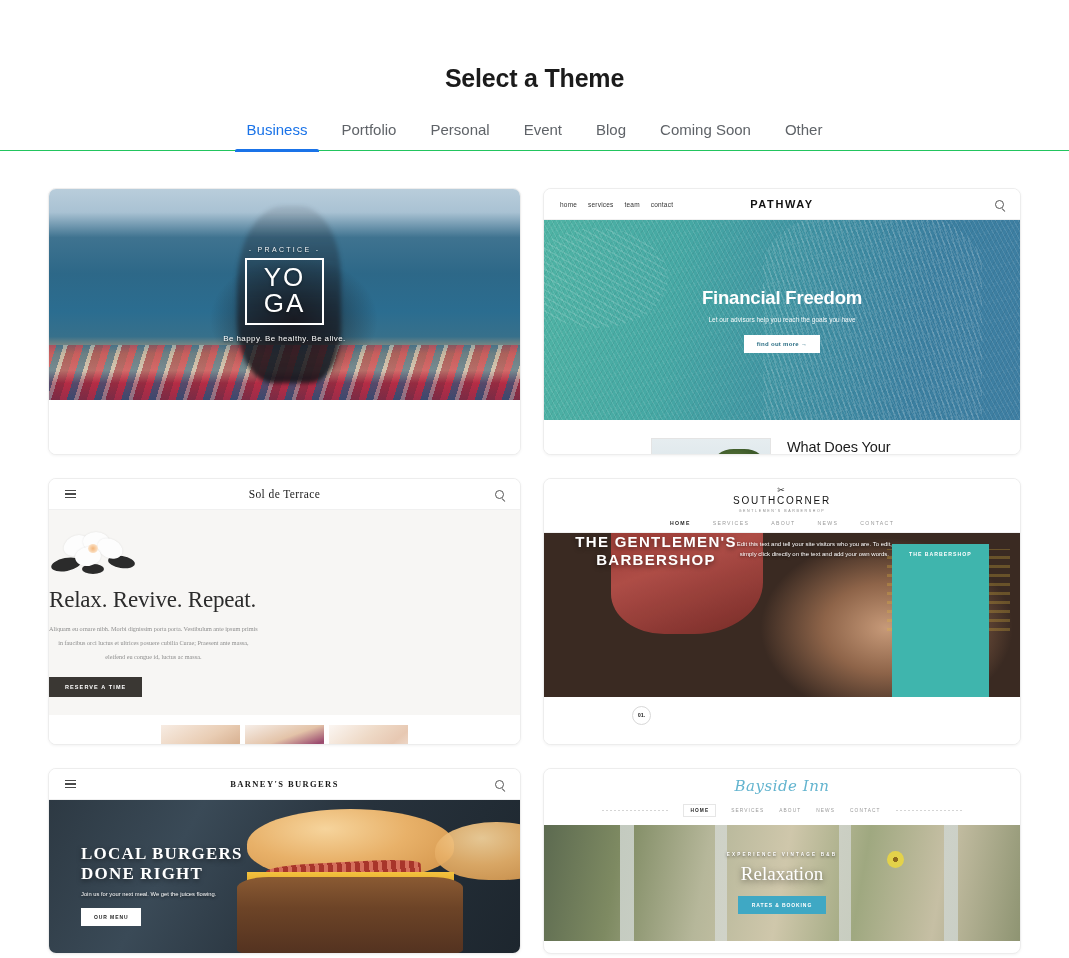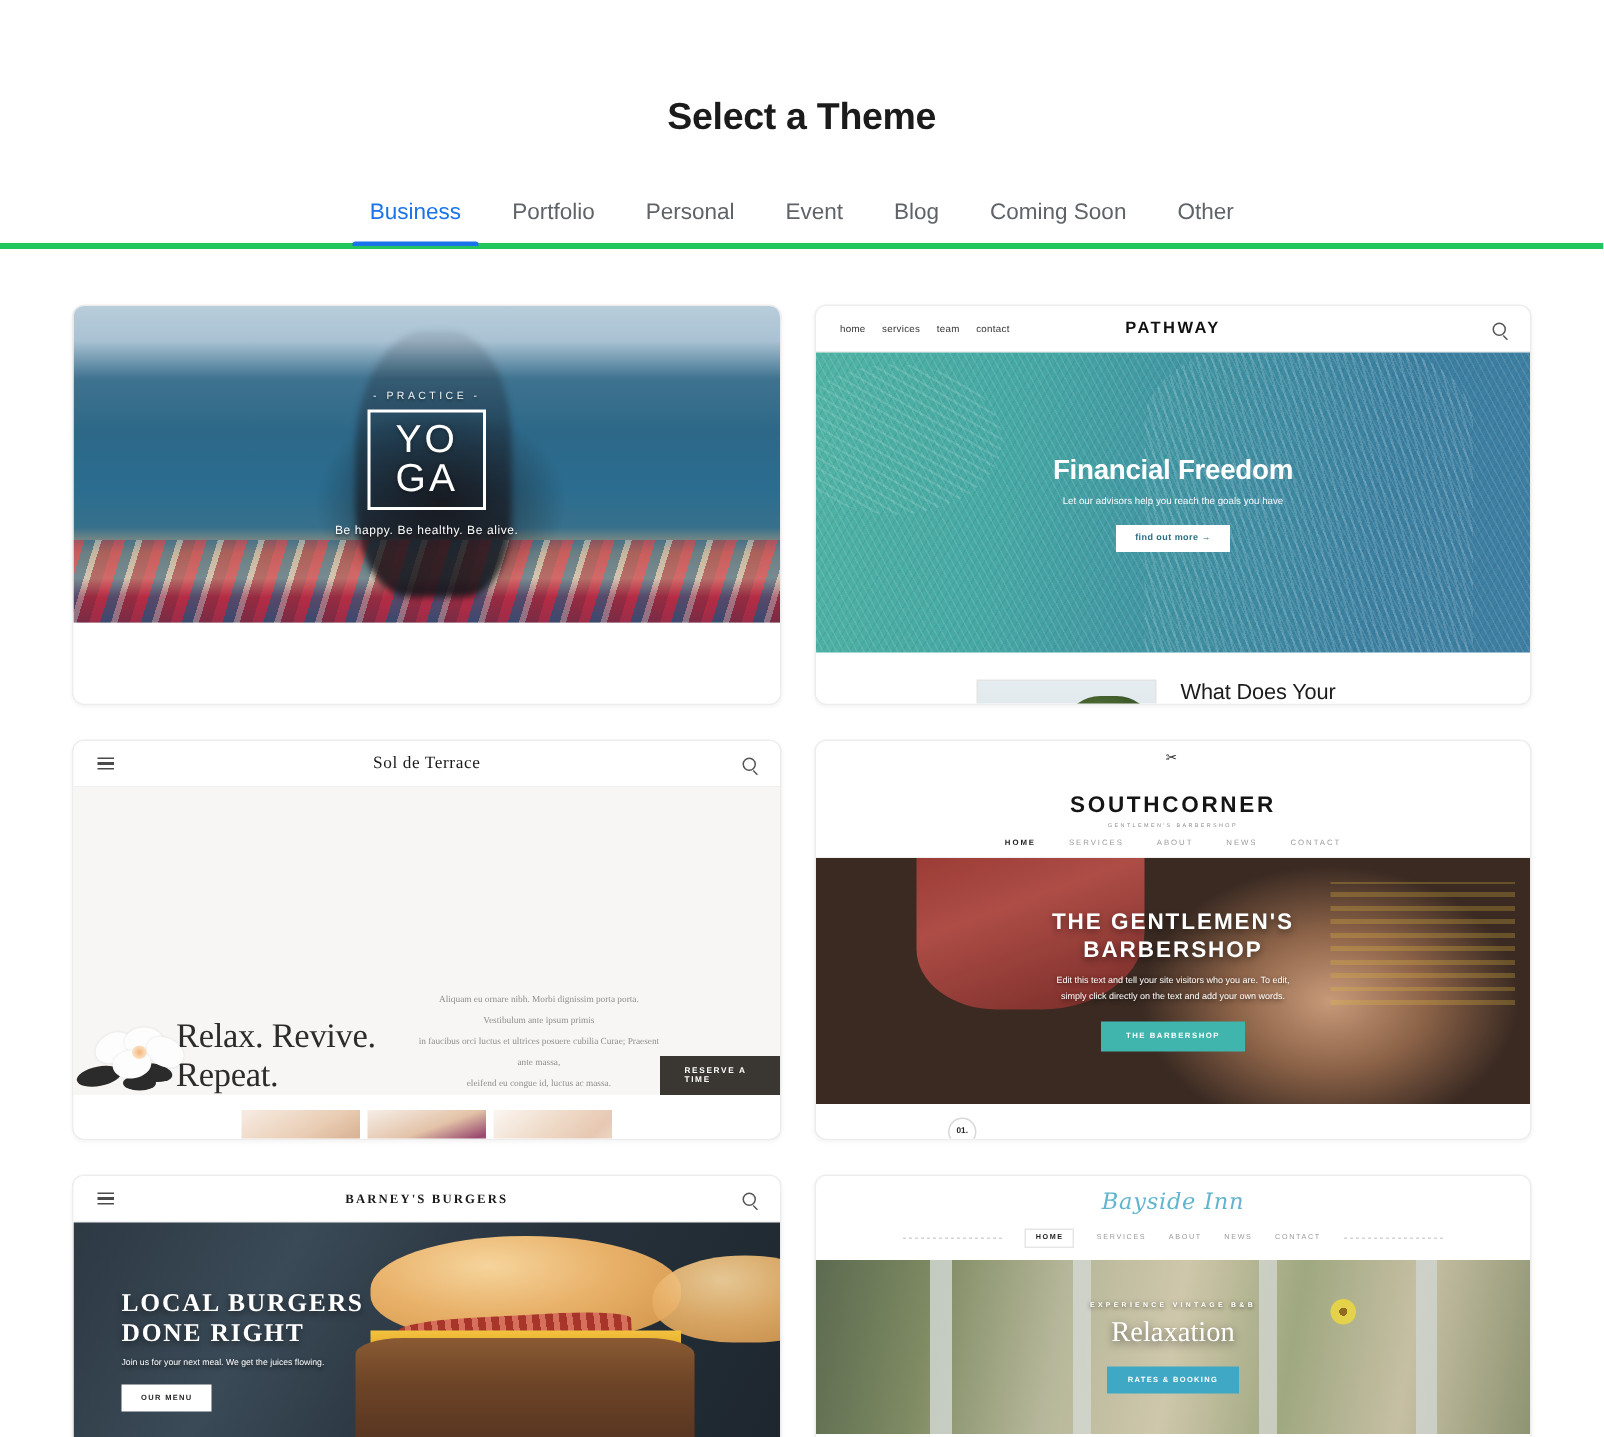--- a/index.html
+++ b/index.html
@@ -18,22 +18,22 @@
     font-weight: bold;
     color: #1b1b1b;
     letter-spacing: -0.2px;
     padding-top: 64px;
   }
   .tabs {
     display: flex;
     justify-content: center;
     align-items: flex-end;
     gap: 0;
-    margin-top: 40px;
-    border-bottom: 4px solid #22c55e;
+    margin-top: 28px;
+    border-bottom: 1px solid #22c55e;
   }
   .tab {
     font-size: 15px;
     color: #5f6368;
     padding: 0 17px 12px 17px;
     position: relative;
     cursor: pointer;
     white-space: nowrap;
   }
   .tab.active { color: #1a73e8; font-weight: 500; }
@@ -201,21 +201,21 @@
     letter-spacing: -.1px;
   }
 
   
   .logo-serif {
     font-family: "Liberation Serif", serif; font-size: 11.5px; color: #1b1b1b;
     letter-spacing: .4px;
   }
   .spa-body {
     background: #f7f6f4; height: 205px; position: relative;
-    display: flex; flex-direction: row; align-items: flex-end; padding-top: 20px;
+    display: flex; flex-direction: column; align-items: flex-start; padding-top: 20px;
   }
   .spa-flower { width: 88px; height: 47px; position: relative; }
   .spa-flower .stone {
     position: absolute; background: #2b2b2b; border-radius: 50%;
   }
   .spa-flower .s1 { width: 30px; height: 13px; left: 2px; top: 28px; transform: rotate(-11deg); }
   .spa-flower .s2 { width: 27px; height: 12px; right: 2px; top: 26px; transform: rotate(9deg); }
   .spa-flower .s3 { width: 22px; height: 10px; left: 33px; top: 34px; }
   .spa-flower .pet {
     position: absolute; width: 26px; height: 19px; background: #fdfdfd;
@@ -249,21 +249,21 @@
   .st1 { background: linear-gradient(150deg, #f7ece3 0%, #e9cdb4 45%, #d9b394 70%, #f2e6dc 100%); }
   .st2 { background: linear-gradient(160deg, #f6eee8 0%, #e3c3a8 38%, #9a4a6e 62%, #f0d8e2 100%); }
   .st3 { background: linear-gradient(140deg, #fbf6f2 0%, #eed9c6 40%, #e7c8b2 65%, #f7efe9 100%); }
 
   
   .sc-head {
     background: #fff; padding: 7px 0 0 0; text-align: center;
     border-bottom: 1px solid #f1f1f1;
   }
   .sc-scissors { font-size: 9px; color: #2a2a2a; line-height: 1; letter-spacing: 2px; }
-  .sc-name { font-size: 15px; font-weight: bold; letter-spacing: 1.8px; color: #151515; margin-top: 18px; }
+  .sc-name { font-size: 10px; font-weight: normal; letter-spacing: 1.8px; color: #151515; margin-top: 0; }
   .sc-tag { font-size: 3.6px; letter-spacing: 1.6px; color: #8b8b8b; margin-top: 2.5px; }
   .sc-nav {
     display: flex; justify-content: center; gap: 22px; padding: 7px 0 6px 0;
     font-size: 5.2px; letter-spacing: 1.3px; color: #9b9b9b; background: #fff;
   }
   .sc-nav .on { color: #1f1f1f; font-weight: bold; }
   .hero-barber {
     height: 164px; position: relative; overflow: hidden;
     background:
       radial-gradient(ellipse 140px 100px at 72% 58%, #c79a79 0%, #8e6449 45%, #3a2a22 90%),
@@ -274,21 +274,21 @@
     background: linear-gradient(160deg, #9e3a33 0%, #b8504a 40%, #7c2c28 100%);
     border-radius: 0 0 45% 35%; opacity: .92; filter: blur(.4px);
   }
   .hero-barber::after {
     content: ""; position: absolute; right: 2%; top: 10%; width: 26%; height: 50%;
     background: repeating-linear-gradient(0deg, rgba(225,185,60,.35) 0 3px, rgba(0,0,0,0) 3px 9px);
     opacity: .8;
   }
   .barber-center {
     position: absolute; inset: 0; z-index: 3;
-    display: flex; flex-direction: column; align-items: center; justify-content: center;
+    display: flex; flex-direction: row; justify-content: center;
     color: #fff; text-align: center;
   }
   .barber-h {
     font-size: 15px; font-weight: bold; letter-spacing: 1.3px; line-height: 1.25;
     text-shadow: 0 2px 5px rgba(0,0,0,.45);
   }
   .barber-p {
     font-size: 6px; line-height: 1.75; margin-top: 6px; max-width: 250px;
     text-shadow: 0 1px 3px rgba(0,0,0,.6);
   }

